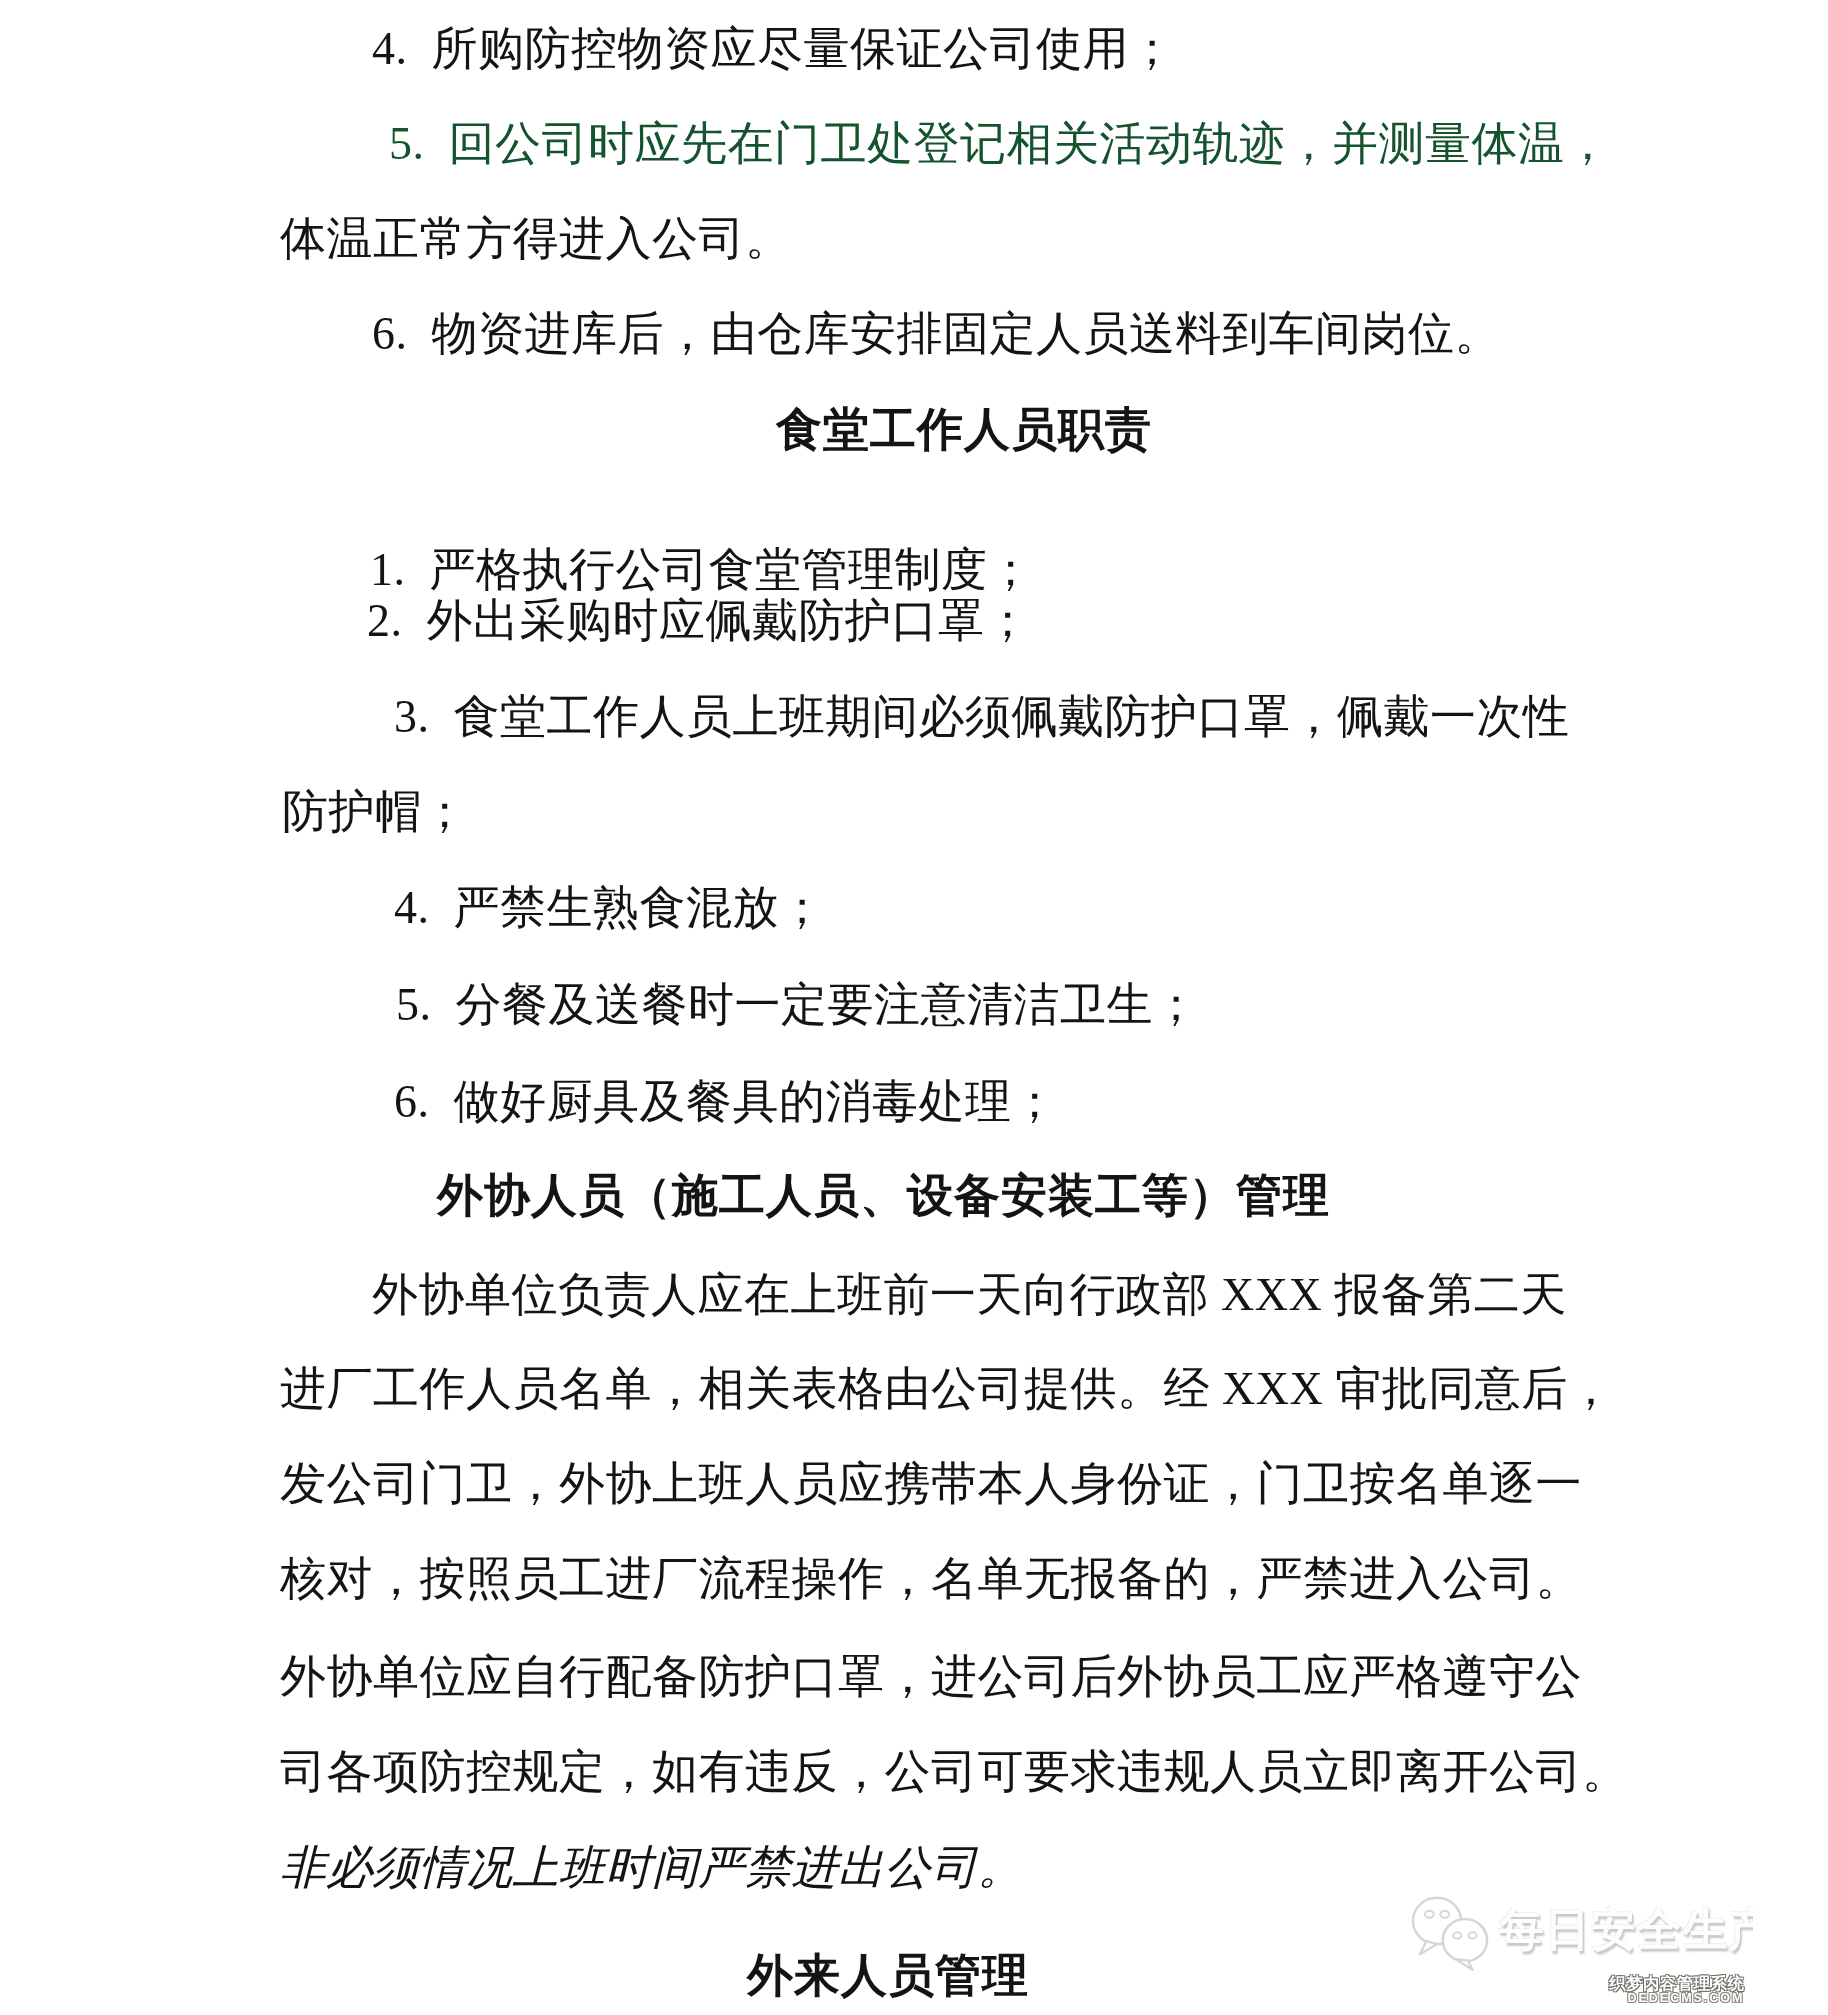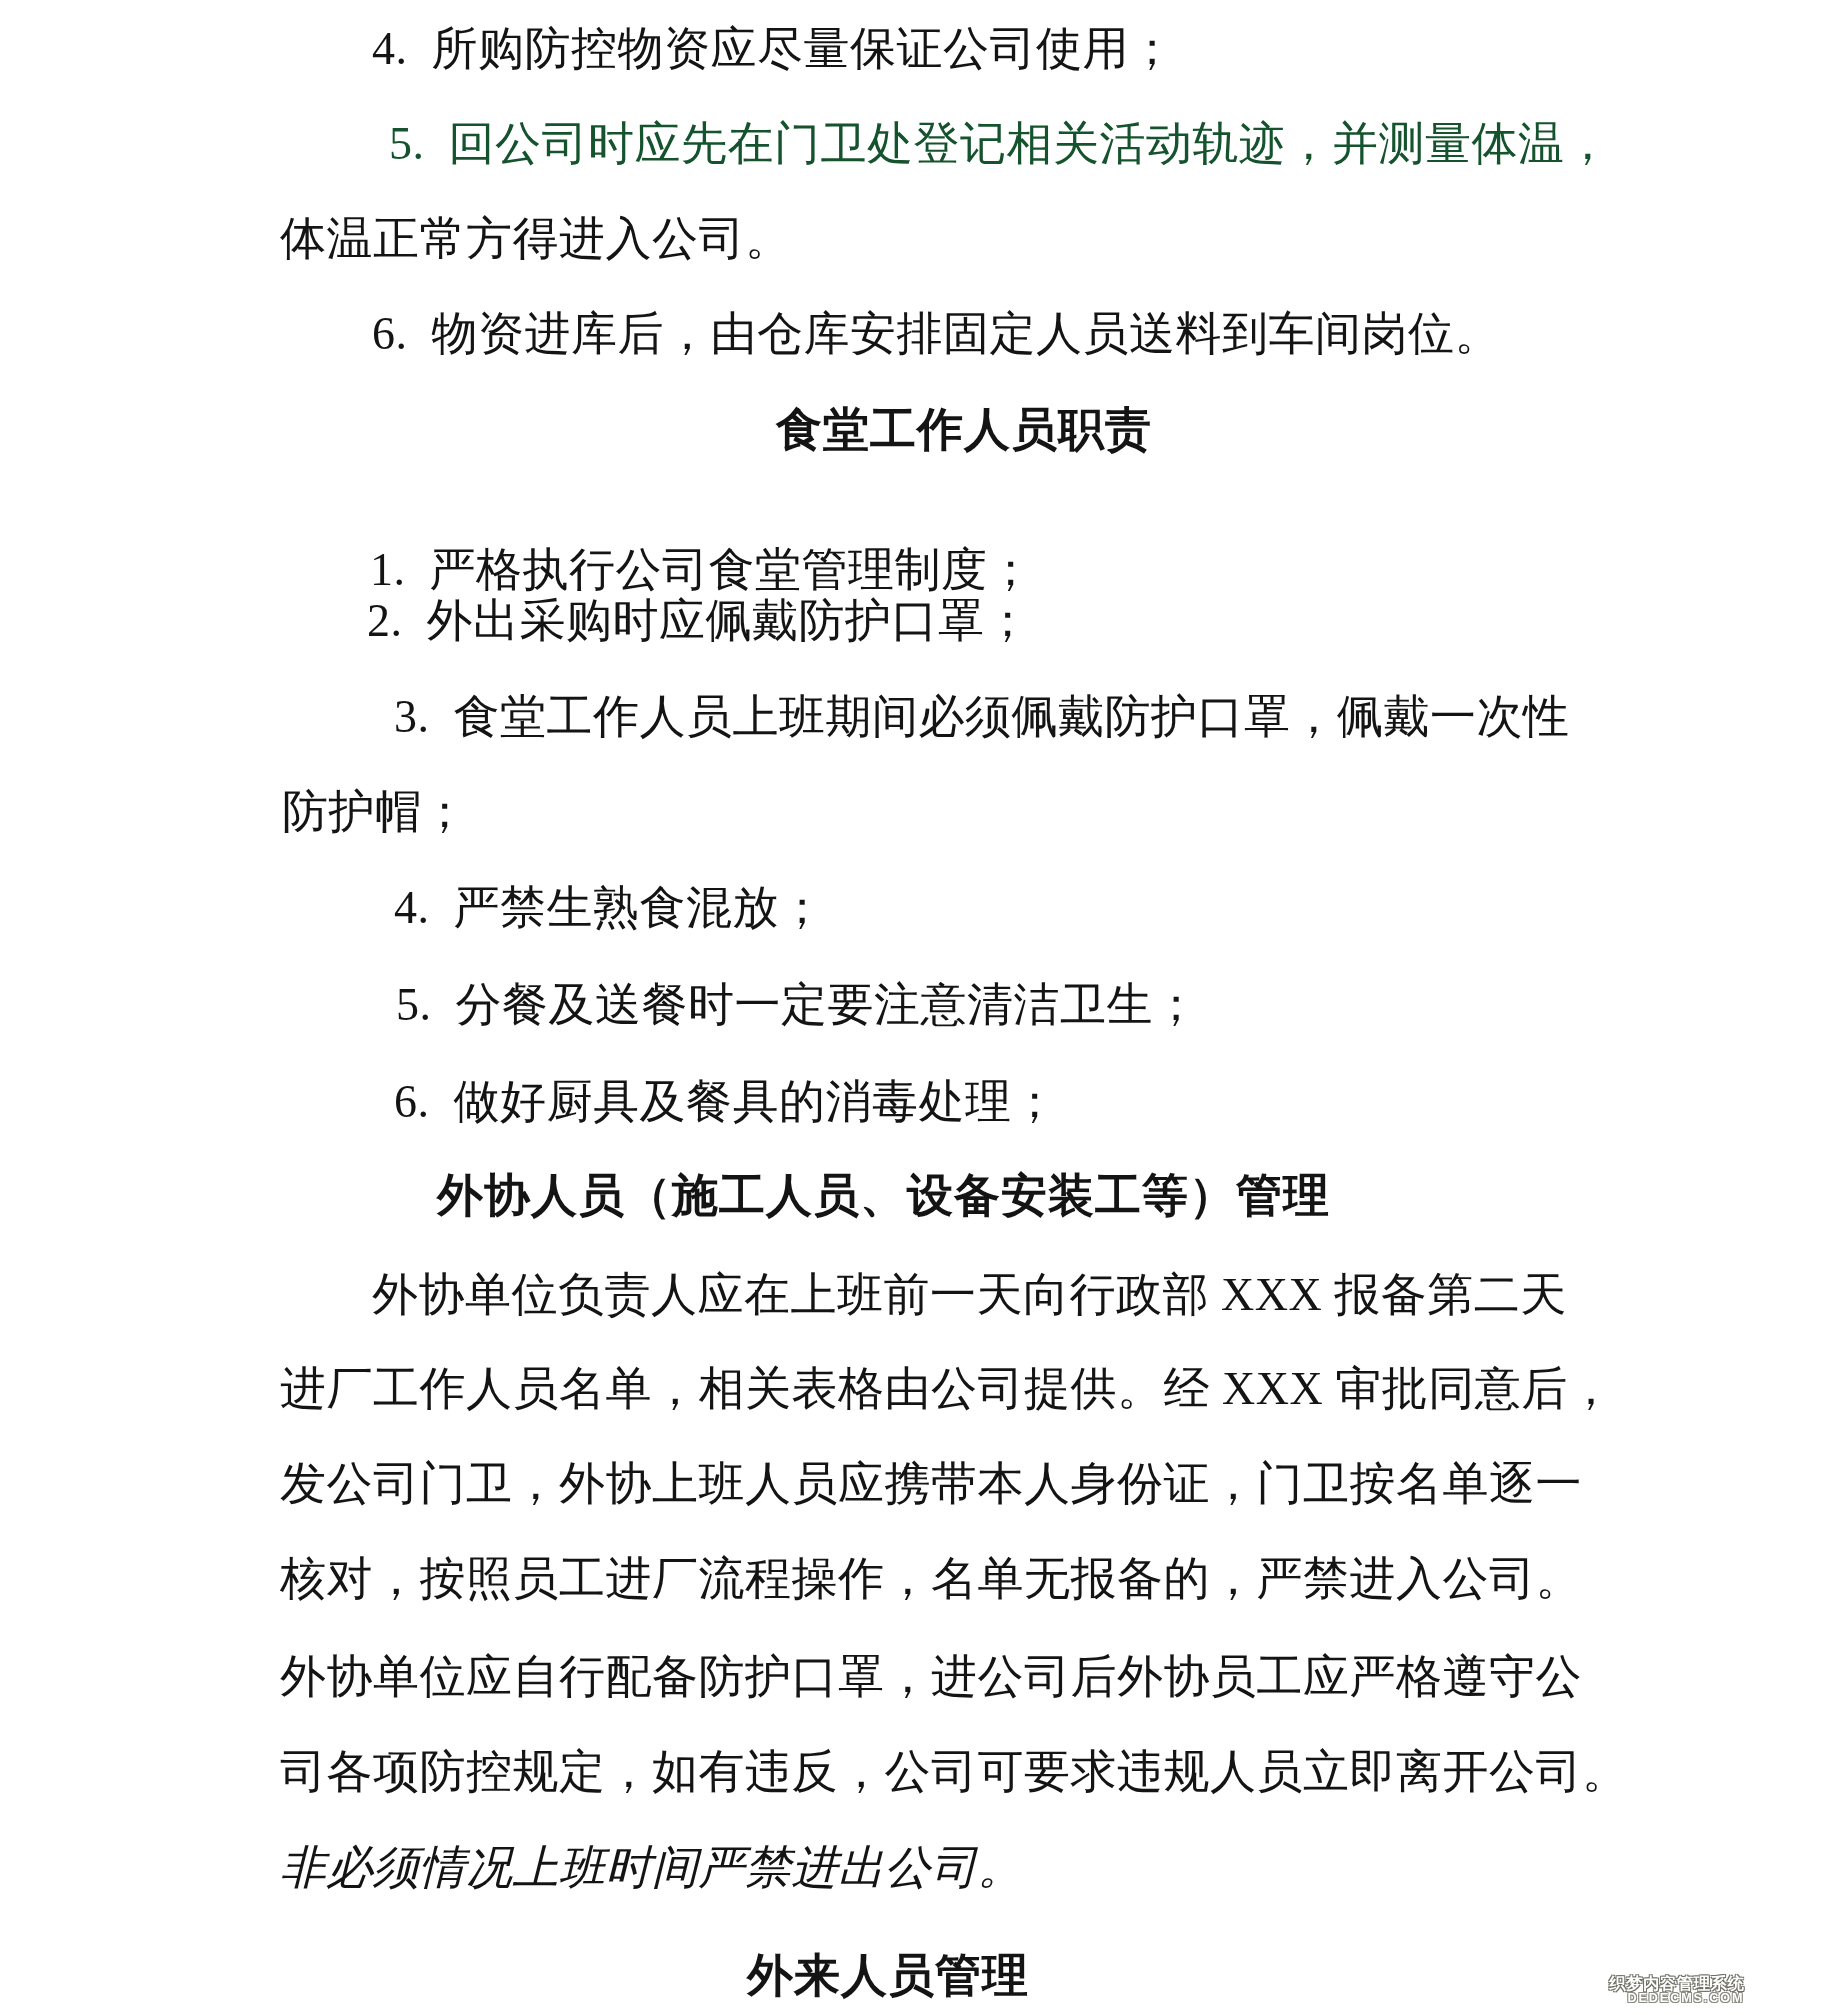--- a/index.html
+++ b/index.html
@@ -89,20 +89,35 @@
       <div class="line" style="left: 372px; top: 1269px; color: rgb(20, 20, 20);">外协单位负责人应在上班前一天向行政部 XXX 报备第二天</div>
       <div class="line" style="left: 280px; top: 1363px; color: rgb(20, 20, 20);">进厂工作人员名单，相关表格由公司提供。经 XXX 审批同意后，</div>
       <div class="line" style="left: 280px; top: 1458px; color: rgb(20, 20, 20);">发公司门卫，外协上班人员应携带本人身份证，门卫按名单逐一</div>
       <div class="line" style="left: 280px; top: 1553px; color: rgb(20, 20, 20);">核对，按照员工进厂流程操作，名单无报备的，严禁进入公司。</div>
       <div class="line" style="left: 280px; top: 1651px; color: rgb(20, 20, 20);">外协单位应自行配备防护口罩，进公司后外协员工应严格遵守公</div>
       <div class="line" style="left: 280px; top: 1746px; color: rgb(20, 20, 20);">司各项防控规定，如有违反，公司可要求违规人员立即离开公司。</div>
       <div class="line" style="left: 280px; top: 1842px; color: rgb(20, 20, 20); font-style: italic;">非必须情况上班时间严禁进出公司。</div>
       <div class="line heading" style="left: 747px; top: 1950px; color: rgb(20, 20, 20);">外来人员管理</div>
     </div>
 
+  <div class="watermark">
+    <svg width="81" height="77" viewBox="0 0 84 80" xmlns="http://www.w3.org/2000/svg">
+
+      <ellipse cx="28" cy="28" rx="25" ry="24" fill="#ffffff" stroke="#d6d6d6" stroke-width="2.6"></ellipse>
+      <path d="M17 49 L10 63 L28 52 Z" fill="#ffffff" stroke="#d6d6d6" stroke-width="2.4" stroke-linejoin="round"></path>
+      <ellipse cx="20" cy="21" rx="4.6" ry="3.6" fill="none" stroke="#d6d6d6" stroke-width="2"></ellipse>
+      <ellipse cx="36" cy="21" rx="4.6" ry="3.6" fill="none" stroke="#d6d6d6" stroke-width="2"></ellipse>
+
+      <ellipse cx="57" cy="48" rx="23" ry="22" fill="#ffffff" stroke="#d6d6d6" stroke-width="2.6"></ellipse>
+      <path d="M60 69 L65 79 L48 68 Z" fill="#ffffff" stroke="#d6d6d6" stroke-width="2.4" stroke-linejoin="round"></path>
+      <ellipse cx="49" cy="43" rx="4.2" ry="3.3" fill="none" stroke="#d6d6d6" stroke-width="2"></ellipse>
+      <ellipse cx="65" cy="43" rx="4.2" ry="3.3" fill="none" stroke="#d6d6d6" stroke-width="2"></ellipse>
+    </svg>
+    <span class="brand">每日安全生产</span>
+  </div>
 
   <div class="badge">
     <div class="badge-cn">织梦内容管理系统</div>
     <div class="badge-en">DEDECMS.COM</div>
   </div>
 
 </div>
 
 
 </body></html>

